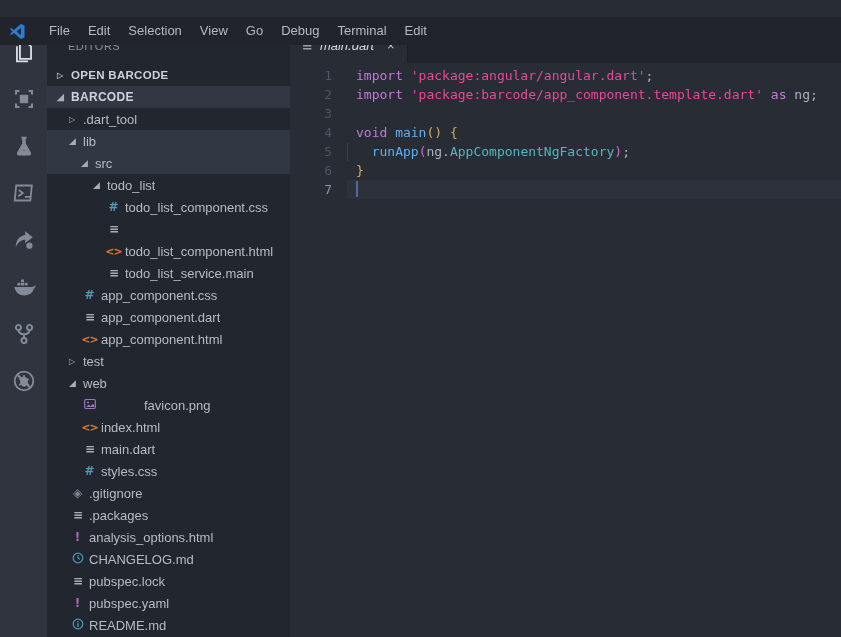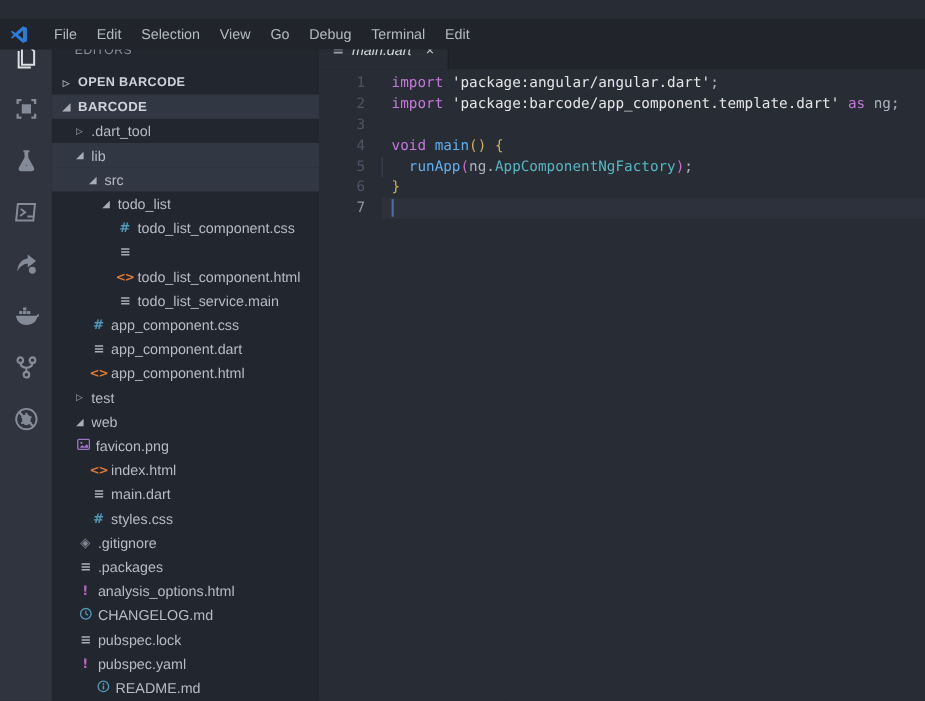--- a/index.html
+++ b/index.html
@@ -58,21 +58,21 @@
   .cur-line { position:absolute; left:57px; right:0; height:19px; background:#2c313b; }
   .caret { position:absolute; width:2px; height:16px; background:#57a;
     opacity:.85; }
   .gutter { position:absolute; left:0; top:3px; width:42px; text-align:right; }
   .ln { height:19px; line-height:19px; color:#4d5565; }
   .ln.active { color:#8d96a8; }
   .code { position:absolute; left:66px; top:3px; right:0; }
   .code-line { height:19px; line-height:19px; white-space:pre; position:relative; }
   .guide { position:absolute; left:-9px; top:1px; height:18px; width:1px; background:#3b4150; }
   .tok.kw  { color:#c678dd; }
-  .tok.str { color:#e5e5e5; }
+  .tok.str { color:#ec4899; }
   .tok.fn  { color:#61afef; }
   .tok.typ { color:#56b6c2; }
   .tok.pun { color:#abb2bf; }
   .tok.b1  { color:#cfae5e; }
   .tok.b2  { color:#cf6ccf; }
 </style>
 </head>
 <body>
 
 <div class="titlebar">
@@ -217,21 +217,21 @@
         <span class="tlabel">app_component.html</span>
       </div>
       <div class="tree-row" style="padding-left: 22px;">
         <span class="twisty">▷</span>
         <span class="tlabel">test</span>
       </div>
       <div class="tree-row" style="padding-left: 22px;">
         <span class="twisty exp">◢</span>
         <span class="tlabel">web</span>
       </div>
-      <div class="tree-row" style="padding-left: 20px;">
+      <div class="tree-row" style="padding-left: 34px; gap: 43px;">
         <span class="ficon i-img" style="color: rgb(160, 116, 196);"><svg viewBox="0 0 12 12">
             <rect x="0.7" y="1.5" width="10.6" height="9" rx="1.2" fill="none" stroke="currentColor" stroke-width="1.2"></rect>
             <circle cx="4" cy="4.6" r="1" fill="currentColor"></circle>
             <path d="M2.2 9l2.6-2.4 1.8 1.6 2.2-2.4 1.4 1.4V9z" fill="currentColor"></path>
           </svg></span>
         <span class="tlabel">favicon.png</span>
       </div>
       <div class="tree-row" style="padding-left: 34px;">
         <span class="ficon i-html" style="color: rgb(227, 121, 51);">&lt;&gt;</span>
         <span class="tlabel">index.html</span>
@@ -264,21 +264,21 @@
         <span class="tlabel">CHANGELOG.md</span>
       </div>
       <div class="tree-row" style="padding-left: 22px;">
         <span class="ficon i-file" style="color: rgb(168, 174, 184);">≡</span>
         <span class="tlabel">pubspec.lock</span>
       </div>
       <div class="tree-row" style="padding-left: 22px;">
         <span class="ficon i-yaml" style="color: rgb(181, 101, 184);">!</span>
         <span class="tlabel">pubspec.yaml</span>
       </div>
-      <div class="tree-row" style="padding-left: 38px;">
+      <div class="tree-row" style="padding-left: 22px;">
         <span class="ficon i-inf" style="color: rgb(81, 154, 186);"><svg viewBox="0 0 12 12">
             <circle cx="6" cy="6" r="4.8" fill="none" stroke="currentColor" stroke-width="1.2"></circle>
             <circle cx="6" cy="3.8" r=".8" fill="currentColor"></circle>
             <rect x="5.3" y="5.2" width="1.4" height="3.6" fill="currentColor"></rect>
           </svg></span>
         <span class="tlabel">README.md</span>
       </div>
     </div>
 </div>
 

